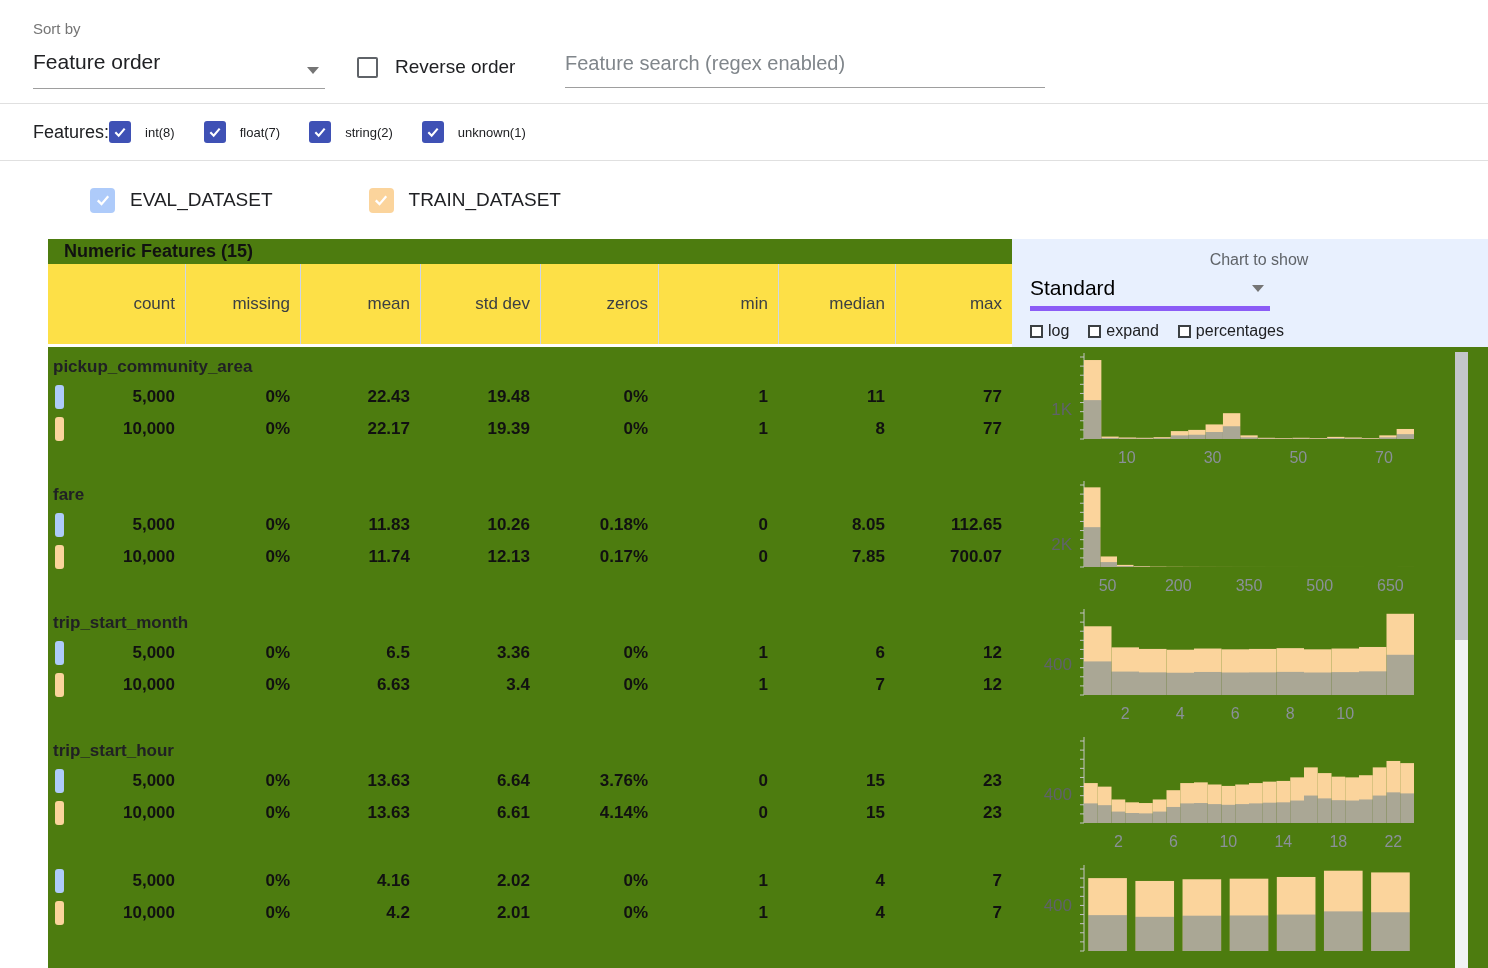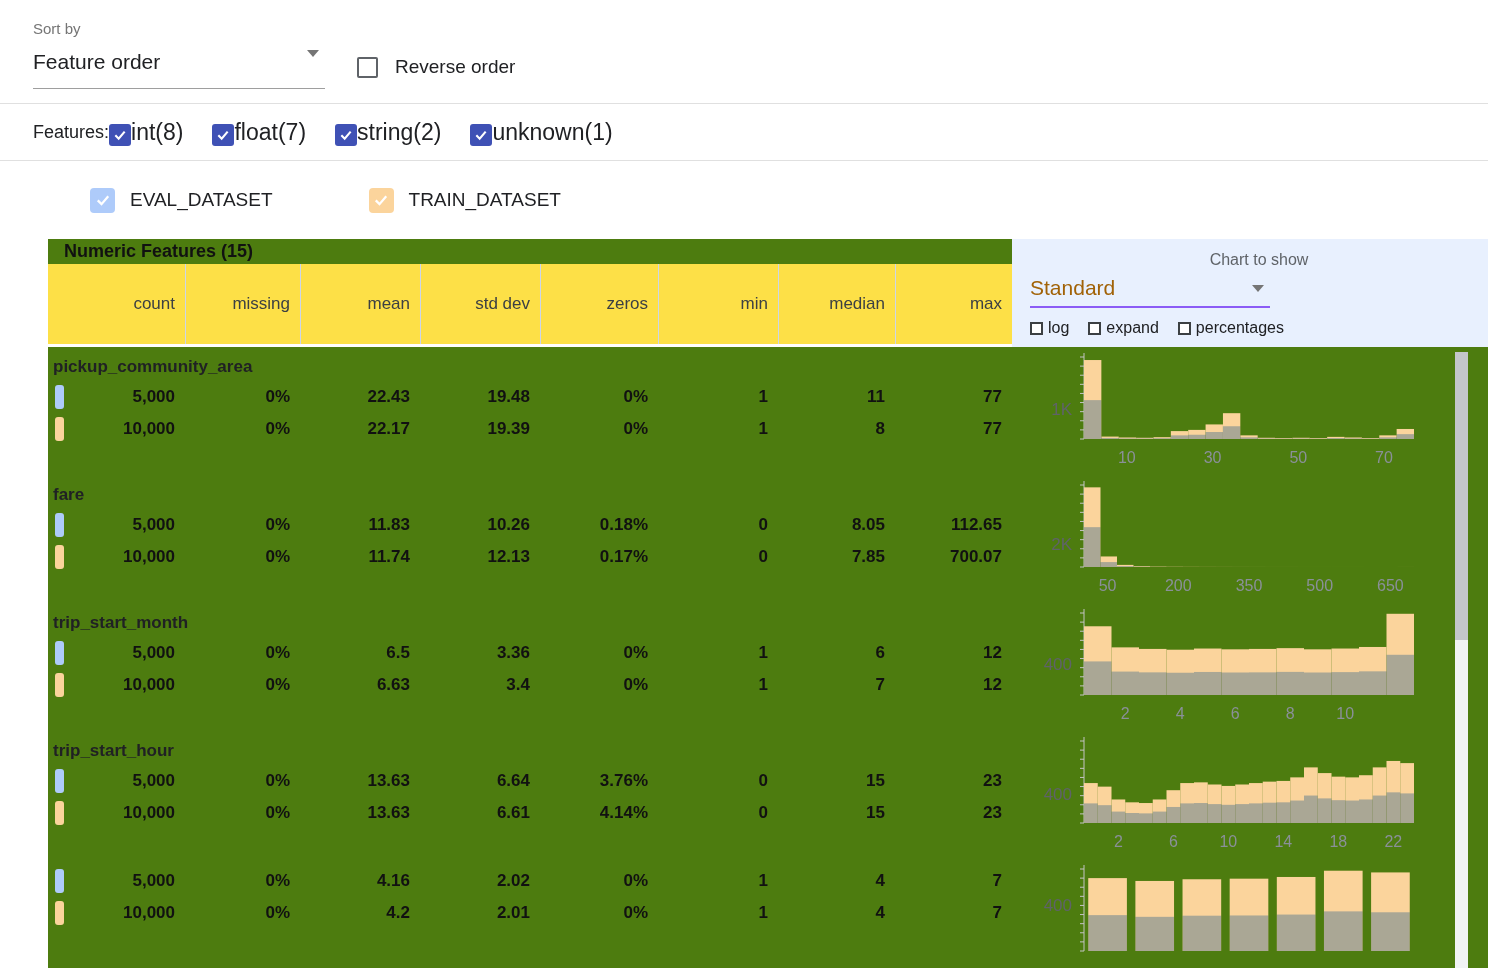--- a/index.html
+++ b/index.html
@@ -7,33 +7,33 @@
   body {
     width:1488px; height:968px; overflow:hidden; background:#fff;
     font-family:"Liberation Sans", sans-serif; color:#202124;
   }
   .app { position:relative; width:1488px; height:968px; overflow:hidden; }
 
   
   .toolbar { position:relative; height:104px; border-bottom:1px solid #e0e0e0; background:#fff; }
   .sort-by-label { position:absolute; left:33px; top:20px; font-size:15px; color:#757575; }
   .sort-select { position:absolute; left:33px; top:46px; width:292px; display:flex; justify-content:space-between;
-                 align-items:flex-start; font-size:21px; color:#202124; padding:4px 6px 14px 0; border-bottom:1px solid #9e9e9e; cursor:pointer; }
+                 align-items:flex-end; font-size:21px; color:#202124; padding:4px 6px 14px 0; border-bottom:1px solid #9e9e9e; cursor:pointer; }
   .caret { width:0; height:0; border-left:6px solid transparent; border-right:6px solid transparent; border-top:7px solid #757575; }
   .reverse-wrap { position:absolute; left:357px; top:56px; display:flex; align-items:center; gap:17px; font-size:19px; }
   .cb-outline { width:21px; height:21px; border:2px solid #5f6368; border-radius:2px; background:#fff; }
   .search-wrap { position:absolute; left:565px; top:50px; width:480px; }
   .search-wrap input { width:100%; border:none; outline:none; background:transparent; border-bottom:1px solid #9e9e9e;
                        font-family:"Liberation Sans", sans-serif; font-size:20px; color:#202124; padding:2px 0 12px; }
   .search-wrap input::placeholder { color:#80868b; }
 
   
   .features-row { height:57px; border-bottom:1px solid #e0e0e0; display:flex; align-items:center; padding-left:33px; }
   .features-label { font-size:18px; }
-  .ftype { display:flex; align-items:flex-end; margin-right:29px; font-size:23px; cursor:pointer; }
+  .ftype { display:flex; align-items:center; gap:14px; margin-right:29px; font-size:13px; cursor:pointer; }
   .cb-filled { width:22px; height:22px; border-radius:3px; background:#3f51b5; display:flex; align-items:center; justify-content:center; flex:0 0 auto; }
   .cb-filled svg { width:16px; height:16px; }
 
   
   .legend-row { height:78px; display:flex; align-items:center; padding-left:90px; gap:96px; font-size:19px; }
   .legend-item { display:flex; align-items:center; gap:15px; cursor:pointer; }
   .cb-legend { width:25px; height:25px; border-radius:4px; display:flex; align-items:center; justify-content:center; flex:0 0 auto; }
   .cb-legend.eval { background:#aecbfa; }
   .cb-legend.train { background:#fbd49c; }
   .cb-legend svg { width:18px; height:18px; }
@@ -44,21 +44,21 @@
   .nf-title { height:25px; background:#4d7c0f; display:flex; align-items:center; padding-left:16px;
               font-size:18px; font-weight:bold; color:#111; }
   .col-heads { height:80px; background:#fde047; display:grid;
                grid-template-columns:137px 115px 120px 120px 118px 120px 117px 117px; }
   .col-heads .ch { display:flex; align-items:center; justify-content:flex-end; padding-right:10px;
                    color:#3c4043; font-size:17px; border-left:1px solid #ccd6ea; }
   .col-heads .ch:first-child { border-left:none; }
   .chart-head { width:476px; height:108px; background:#e8f0fe; padding:12px 0 0 18px; }
   .cts-label { font-size:16px; color:#5f6368;text-align:center; }
   .std-select { width:240px; display:flex; justify-content:space-between; align-items:center; font-size:21px;
-                color:#a16207; padding:7px 6px 6px 0; border-bottom:2px solid #8b5cf6; cursor:pointer; }
+                color:#000000; padding:7px 6px 6px 0; border-bottom:5px solid #8b5cf6; cursor:pointer; }
   .opts { display:flex; gap:19px; margin-top:11px; align-items:center; font-size:16px; color:#202124; }
   .opt { display:flex; align-items:center; gap:5px; cursor:pointer; }
   .cb-small { width:13px; height:13px; border:2px solid #3c4043; background:#fff; flex:0 0 auto; }
 
   
   #feature-list { margin-left:48px; }
   .feature-block { display:flex; height:128px; background:#4d7c0f; }
   .stats-part { width:964px; padding-top:6px; }
   .feature-name { font-weight:bold; font-size:17px; height:28px; display:flex; align-items:center; padding-left:5px; }
   .stat-row { display:grid; grid-template-columns:137px 115px 120px 120px 118px 120px 117px 117px;
@@ -81,20 +81,23 @@
 
   <div class="toolbar">
     <div class="sort-by-label">Sort by</div>
     <div class="sort-select">
       <span>Feature order</span>
       <span class="caret"></span>
     </div>
     <div class="reverse-wrap">
       <span class="cb-outline"></span>
       <span>Reverse order</span>
+    </div>
+    <div class="search-wrap">
+      <input type="text" placeholder="Feature search (regex enabled)" style="">
     </div>
   </div>
 
   <div class="features-row">
     <span class="features-label">Features:</span>
 
     <span class="ftype">
       <span class="cb-filled">
         <svg viewBox="0 0 24 24">
             <path d="M5 12.5l5 5 9-10.5" stroke="#fff" stroke-width="3.2" fill="none"></path>

